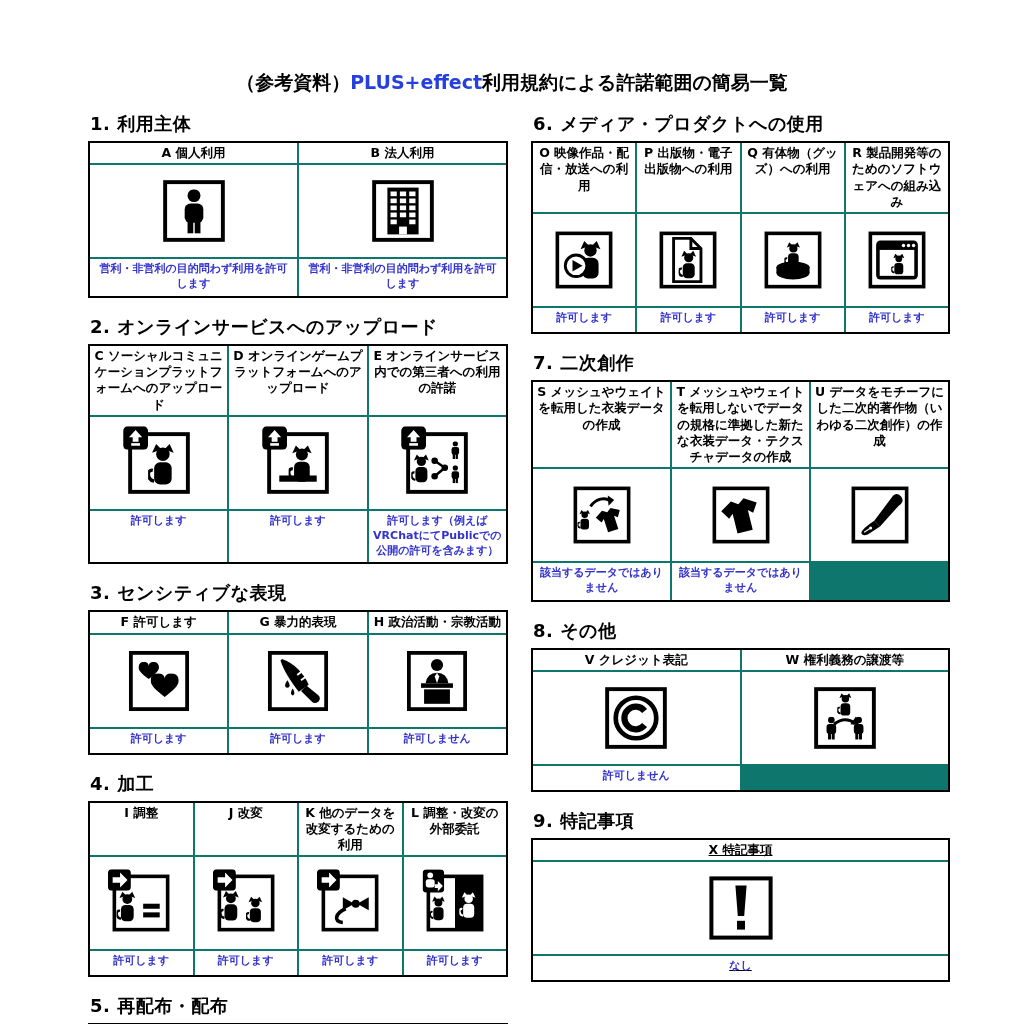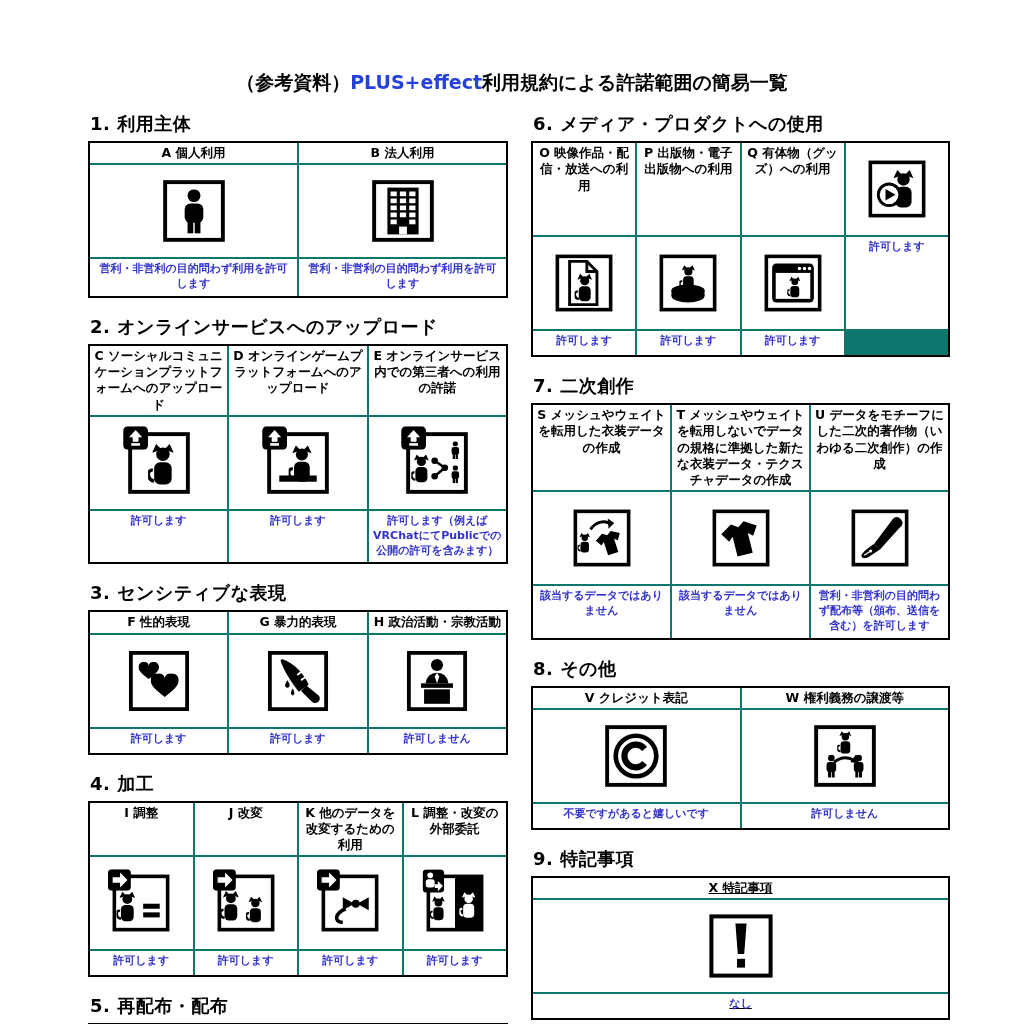--- a/index.html
+++ b/index.html
@@ -181,21 +181,21 @@
       </div>
       <div class="rcell">許可します</div>
       <div class="rcell">許可します</div>
       <div class="rcell">許可します（例えばVRChatにてPublicでの公開の許可を含みます）</div>
     </div>
   </div>
 
   <div class="sec">
     <div class="sec-label"><span>3.</span>&nbsp;<span>センシティブな表現</span></div>
     <div class="tbl cols-3">
-      <div class="hcell">F 性的表現</div>
+      <div class="hcell">F 許可します</div>
       <div class="hcell">G 暴力的表現</div>
       <div class="hcell">H 政治活動・宗教活動</div>
       <div class="icell">
         <svg class="icon" viewBox="0 0 100 100" width="76" height="76">
           <rect class="fr" x="13" y="13" width="74" height="74"></rect>
           <use href="#heart" x="23" y="25" width="27" height="24"></use>
           <use href="#heart" x="39" y="40" width="37" height="33"></use>
         </svg>
       </div>
       <div class="icell">
@@ -291,20 +291,21 @@
 </div>
 
 <div class="col col-right">
 
   <div class="sec">
     <div class="sec-label"><span>6.</span>&nbsp;<span>メディア・プロダクトへの使用</span></div>
     <div class="tbl cols-4">
       <div class="hcell">O 映像作品・配信・放送への利用</div>
       <div class="hcell">P 出版物・電子出版物への利用</div>
       <div class="hcell">Q 有体物（グッズ）への利用</div>
+      <div class="hcell">R 製品開発等のためのソフトウェアへの組み込み</div>
       <div class="icell">
         <svg class="icon" viewBox="0 0 100 100" width="72" height="72">
           <rect class="fr" x="13" y="13" width="74" height="74"></rect>
           <use href="#cat" x="40" y="22" width="38" height="57"></use>
           <circle cx="39" cy="58" r="15" fill="#fff" stroke="#000" stroke-width="4"></circle>
           <path fill="#000" d="M34,50 L48,58 L34,66 Z"></path>
         </svg>
       </div>
       <div class="icell">
         <svg class="icon" viewBox="0 0 100 100" width="72" height="72">
@@ -370,21 +371,20 @@
         <svg class="icon" viewBox="0 0 100 100" width="72" height="72">
           <rect class="fr" x="13" y="13" width="74" height="74"></rect>
           <path fill="#000" d="M42,58 L66,26 Q72,17 79,24 Q85,31 76,37 L50,66 Z"></path>
           <path fill="#000" d="M42,58 L50,66 L33,77 Q26,80 24,75 Q25,69 42,58 Z"></path>
           <circle cx="37" cy="68" r="2.2" fill="#fff"></circle>
           <line x1="37" y1="68" x2="28" y2="74" stroke="#fff" stroke-width="1.6"></line>
         </svg>
       </div>
       <div class="rcell">該当するデータではありません</div>
       <div class="rcell">該当するデータではありません</div>
-      <div class="rcell">営利・非営利の目的問わず配布等（頒布、送信を含む）を許可します</div>
     </div>
   </div>
 
   <div class="sec">
     <div class="sec-label"><span>8.</span>&nbsp;<span>その他</span></div>
     <div class="tbl cols-2">
       <div class="hcell">V クレジット表記</div>
       <div class="hcell">W 権利義務の譲渡等</div>
       <div class="icell">
         <svg class="icon" viewBox="0 0 100 100" width="78" height="78">
@@ -396,21 +396,20 @@
       <div class="icell">
         <svg class="icon" viewBox="0 0 100 100" width="78" height="78">
           <rect class="fr" x="13" y="13" width="74" height="74"></rect>
           <use href="#cat" x="40" y="17" width="21" height="32"></use>
           <path fill="none" stroke="#000" stroke-width="4" d="M36,58 Q50,47 63,57"></path>
           <path fill="#000" d="M64,48 l4,11 -11,-1 z"></path>
           <use href="#man" x="23" y="48" width="19" height="30"></use>
           <use href="#man" x="58" y="48" width="19" height="30"></use>
         </svg>
       </div>
-      <div class="rcell">不要ですがあると嬉しいです</div>
       <div class="rcell">許可しません</div>
     </div>
   </div>
 
   <div class="sec">
     <div class="sec-label"><span>9.</span>&nbsp;<span>特記事項</span></div>
     <div class="tbl cols-1">
       <div class="hcell">X 特記事項</div>
       <div class="icell">
         <svg class="icon" viewBox="0 0 100 100" width="80" height="80">

